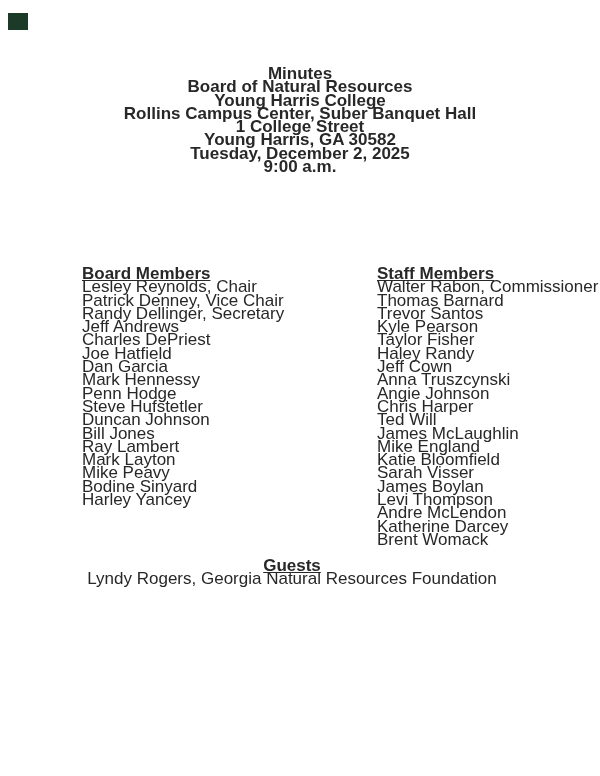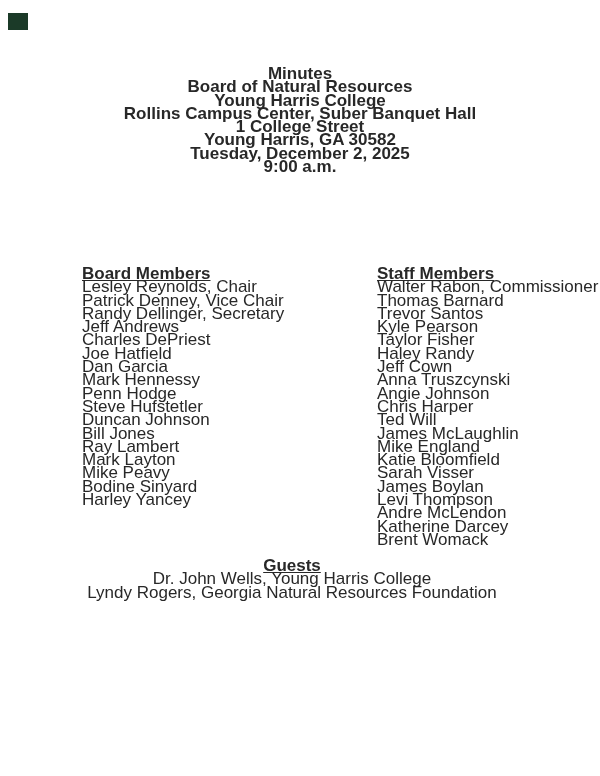--- a/index.html
+++ b/index.html
@@ -124,18 +124,17 @@
         <div class="member-line">Levi Thompson</div>
         <div class="member-line">Andre McLendon</div>
         <div class="member-line">Katherine Darcey</div>
         <div class="member-line">Brent Womack</div>
       </div>
   </div>
 
   <div class="guests-section">
     <div class="section-heading">Guests</div>
     <div>
-        <div class="member-line">Dr. John Wells, Young Harris College</div>
         <div class="member-line">Lyndy Rogers, Georgia Natural Resources Foundation</div>
       </div>
   </div>
 
 </div>
 
 </body></html>

